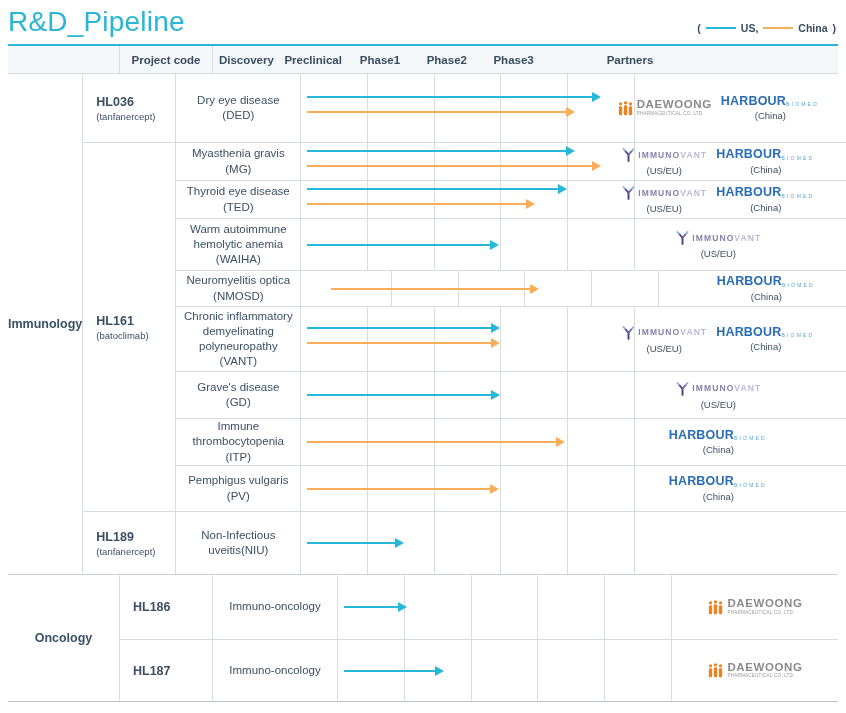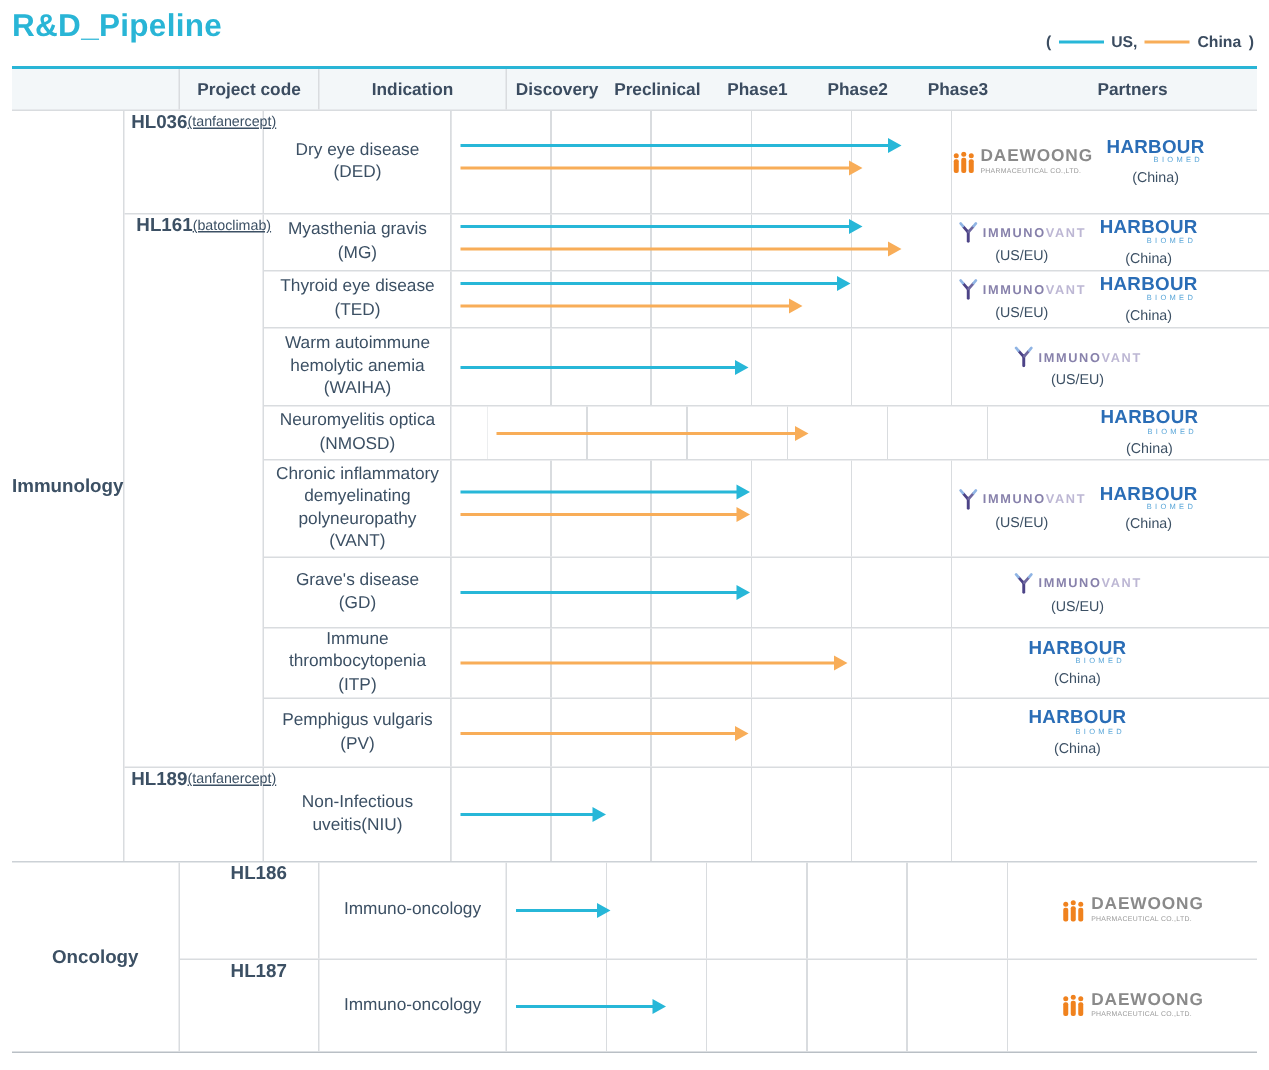--- a/index.html
+++ b/index.html
@@ -1,58 +1,58 @@
 <!DOCTYPE html>
 <html><head>
 <meta charset="utf-8">
 <style>
   html,body{margin:0;padding:0;}
   body{
     width:846px;height:713px;position:relative;background:#ffffff;
     font-family:"Liberation Sans",sans-serif;color:#3c5064;overflow:hidden;
   }
-  .title{position:absolute;top:6px;left:8px;font-size:21px;font-weight:bold;color:#29b5d6;letter-spacing:.2px;}
+  .title{position:absolute;top:6px;left:8px;font-size:28px;font-weight:normal;color:#29b5d6;letter-spacing:.2px;}
   .legend{position:absolute;top:22px;right:10px;display:flex;align-items:center;gap:5px;font-size:10.5px;font-weight:bold;color:#3b4c60;}
   .swatch{display:inline-block;width:30px;height:2px;background:#ccc;}
   .table{position:absolute;top:44px;left:8px;width:830px;border-top:2px solid #29b5d6;border-bottom:1px solid #b9bfc5;}
   .theader{display:flex;background:#f3f7f9;border-bottom:1px solid #d9dcdf;height:27px;font-weight:bold;font-size:11.5px;color:#3b4c60;}
   .hcell{display:flex;align-items:center;justify-content:center;box-sizing:border-box;}
   .vr{border-right:1px solid #d9dcdf;}
   .c-cat{width:112px;}
   .c-proj{width:93px;}
   .c-ind{width:125px;}
   .c-tl{width:334px;}
   .c-part{width:166px;}
   .phases{display:flex;justify-content:flex-start;}
   .phase-slot{width:66.8px;text-align:center;}
   .section{display:flex;}
   .section + .section{border-top:1px solid #ccd1d6;}
   .cat-cell{width:112px;border-right:1px solid #d9dcdf;display:flex;align-items:center;justify-content:center;font-size:12.5px;font-weight:600;box-sizing:border-box;}
   .sec-content{flex:1;}
   .group{display:flex;}
   .group + .group{border-top:1px solid #d9dcdf;}
-  .proj-cell{width:93px;border-right:1px solid #d9dcdf;display:flex;flex-direction:row;justify-content:center;padding-left:13px;box-sizing:border-box;}
+  .proj-cell{width:93px;border-right:1px solid #d9dcdf;display:flex;flex-direction:column;justify-content:center;padding-left:13px;box-sizing:border-box;}
   .proj-code{font-size:12.5px;font-weight:bold;}
-  .proj-drug{font-size:9.5px;margin-top:2px;text-decoration:underline;}
+  .proj-drug{font-size:9.5px;margin-top:2px;}
   .rows{flex:1;}
   .row{display:flex;box-sizing:border-box;}
   .row + .row{border-top:1px solid #d9dcdf;}
   .ind-cell{width:125px;border-right:1px solid #d9dcdf;display:flex;flex-direction:column;justify-content:center;align-items:center;text-align:center;font-size:11.5px;line-height:1.32;box-sizing:border-box;padding:2px 4px;}
   .tl-cell{width:334px;position:relative;box-sizing:border-box;
     background:repeating-linear-gradient(to right,transparent 0,transparent 65.8px,#d9dcdf 65.8px,#d9dcdf 66.8px);}
   .part-cell{width:166px;display:flex;align-items:center;justify-content:center;gap:9px;box-sizing:border-box;padding:2px;}
   .arrow{position:absolute;left:6px;height:10px;}
   .arrow .shaft{position:absolute;left:0;right:5px;top:4px;height:2px;background:currentColor;}
   .arrow .head{position:absolute;right:0;top:0;width:0;height:0;border-top:5px solid transparent;border-bottom:5px solid transparent;border-left:9px solid currentColor;}
   .logo-col{display:flex;flex-direction:column;align-items:center;}
   .daewoong{display:flex;align-items:center;gap:3px;}
   .dw-text{display:flex;flex-direction:column;line-height:1;}
   .dw-name{font-size:11.5px;font-weight:bold;color:#8a8a8a;letter-spacing:.6px;}
   .dw-sub{font-size:4.6px;color:#9a9a9a;letter-spacing:.2px;margin-top:1px;}
-  .harbour{display:flex;flex-direction:column;line-height:1;align-items:flex-end;}
+  .harbour{display:flex;flex-direction:row;line-height:1;align-items:flex-end;}
   .hb-name{font-size:12.5px;font-weight:bold;color:#2a6db6;letter-spacing:.2px;}
   .hb-sub{font-size:5px;color:#58a5d8;letter-spacing:2.2px;text-align:right;margin-top:1px;padding-right:1px;}
   .immunovant{display:flex;align-items:center;gap:2px;}
   .iv-text{font-size:8.5px;font-weight:600;letter-spacing:1.1px;white-space:nowrap;}
   .iv-a{color:#8781ab;}
   .iv-b{color:#bdb7d4;}
   .region{font-size:9.5px;margin-top:3px;color:#3c5064;text-align:center;}
 </style>
 </head>
 <body>
@@ -67,23 +67,20 @@
   <span>China</span>
   <span>)</span>
 </div>
 
 <div class="table" style="border-top-color: rgb(41, 181, 214);">
   <div class="theader">
     <div class="c-cat hcell vr"></div>
     <div class="c-proj hcell vr">
       <span>Project code</span>
     </div>
-    <div class="c-ind hcell vr">
-      <span>Indication</span>
-    </div>
     <div class="c-tl hcell phases">
       <span class="phase-slot">Discovery</span>
       <span class="phase-slot">Preclinical</span>
       <span class="phase-slot">Phase1</span>
       <span class="phase-slot">Phase2</span>
       <span class="phase-slot">Phase3</span>
     </div>
     <div class="c-part hcell">
       <span>Partners</span>
     </div>

